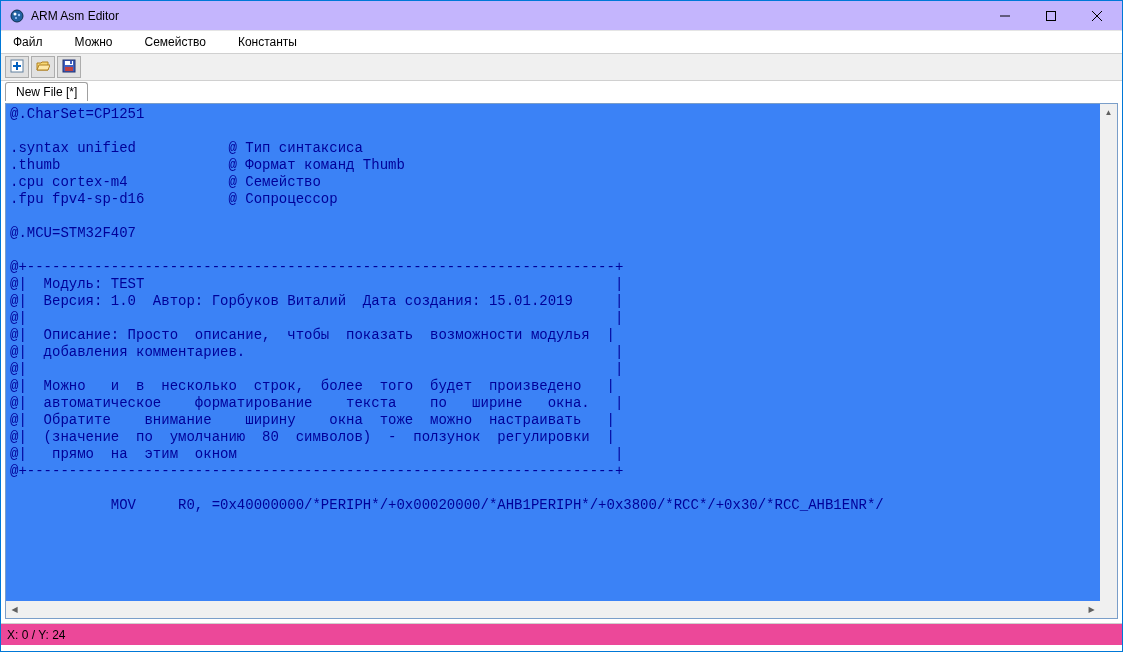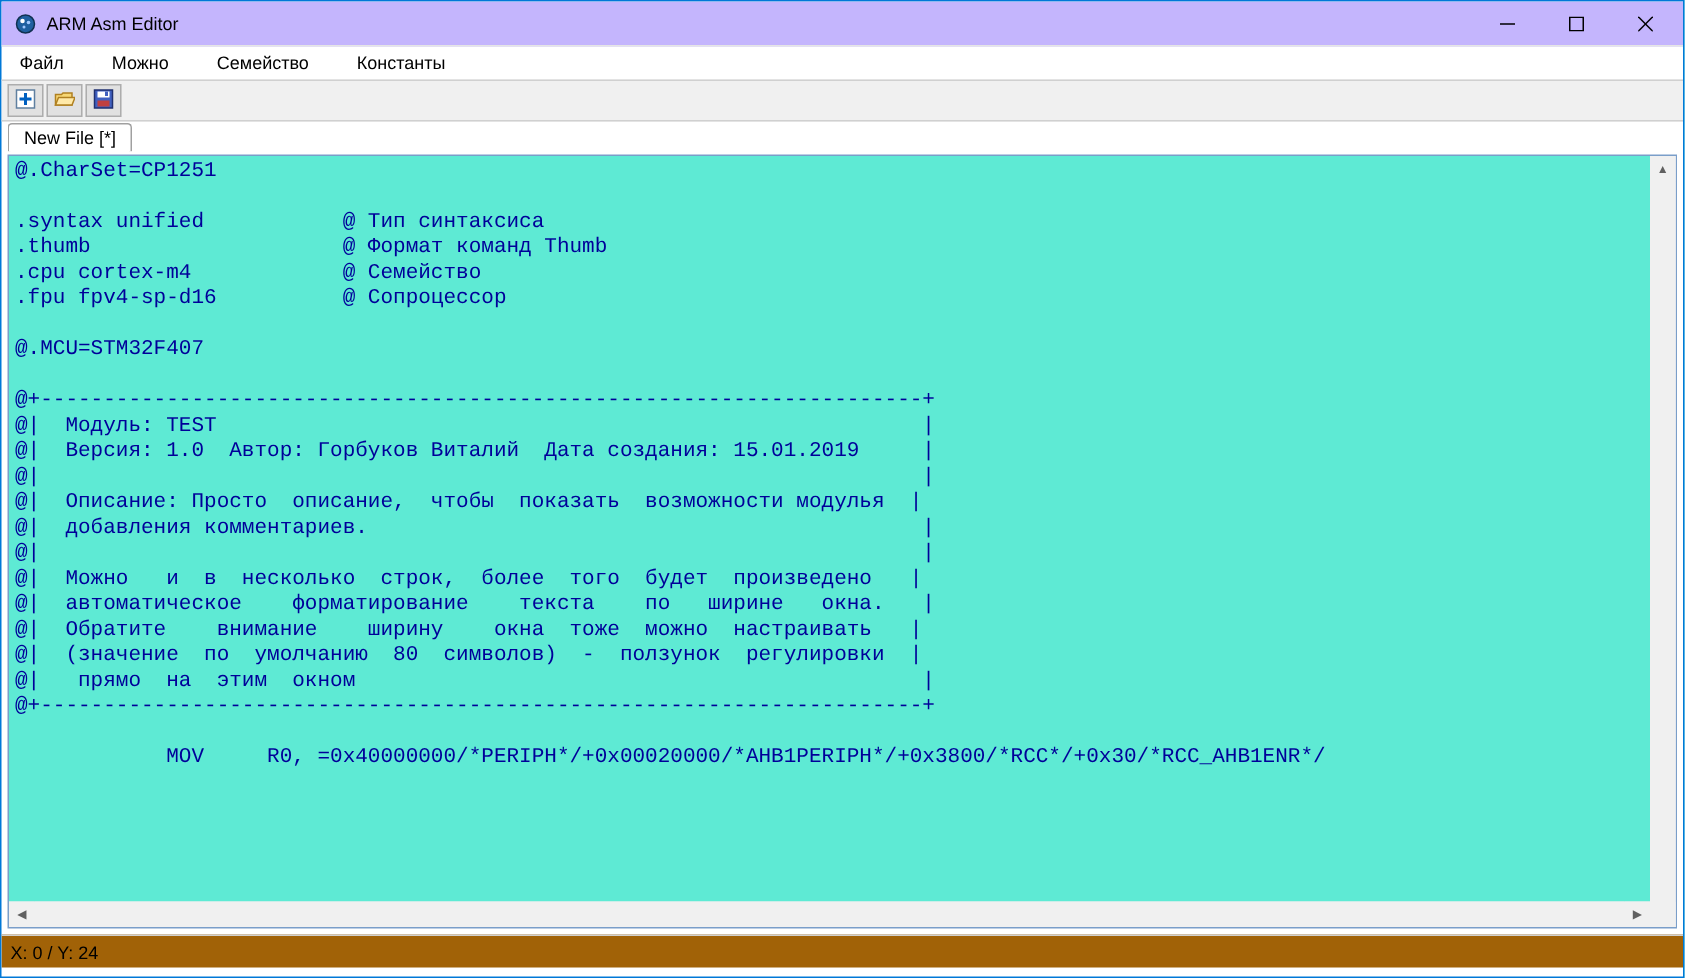--- a/index.html
+++ b/index.html
@@ -82,21 +82,21 @@
 
   .editor-wrap {
     border: 1px solid #7a9ec9;
     margin: 0 4px;
     height: 516px;
     display: flex;
     position: relative;
   }
   .editor {
     flex: 1;
-    background: #5eead4;
+    background: #3b82f6;
     font-family: "Courier New", monospace;
     font-size: 14px;
     line-height: 17px;
     color: #000099;
     padding: 2px 4px;
     white-space: pre;
     overflow: hidden;
   }
   .vscroll {
     width: 17px;
@@ -123,21 +123,21 @@
   .editor { padding-bottom: 18px; }
   .corner {
     position: absolute;
     bottom: 0; right: 0;
     width: 17px; height: 17px;
     background: #f0f0f0;
   }
 
   .statusbar {
     height: 22px;
-    background: #a16207;
+    background: #ec4899;
     border-top: 1px solid #d0d0d0;
     display: flex;
     align-items: center;
     padding: 0 6px;
     font-size: 12px;
     margin-top: 4px;
   }
 </style>
 </head>
 <body>

